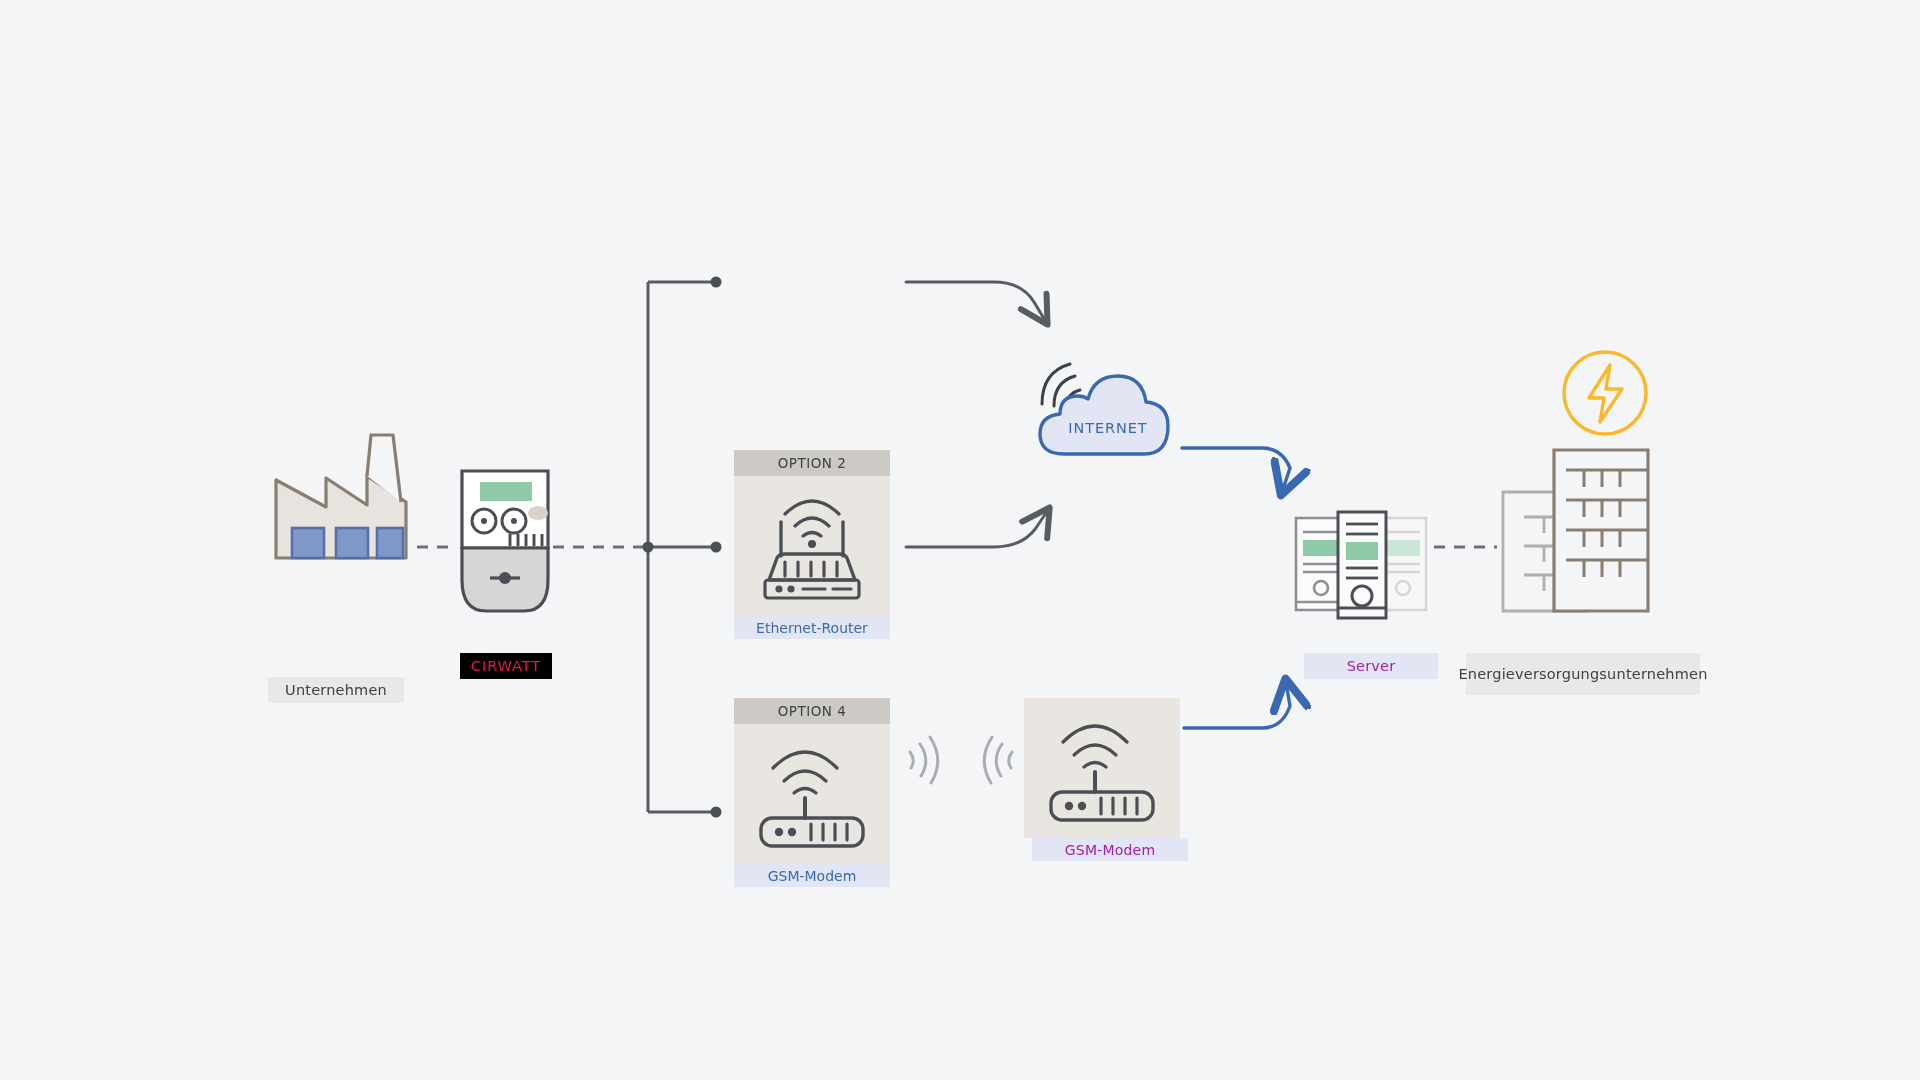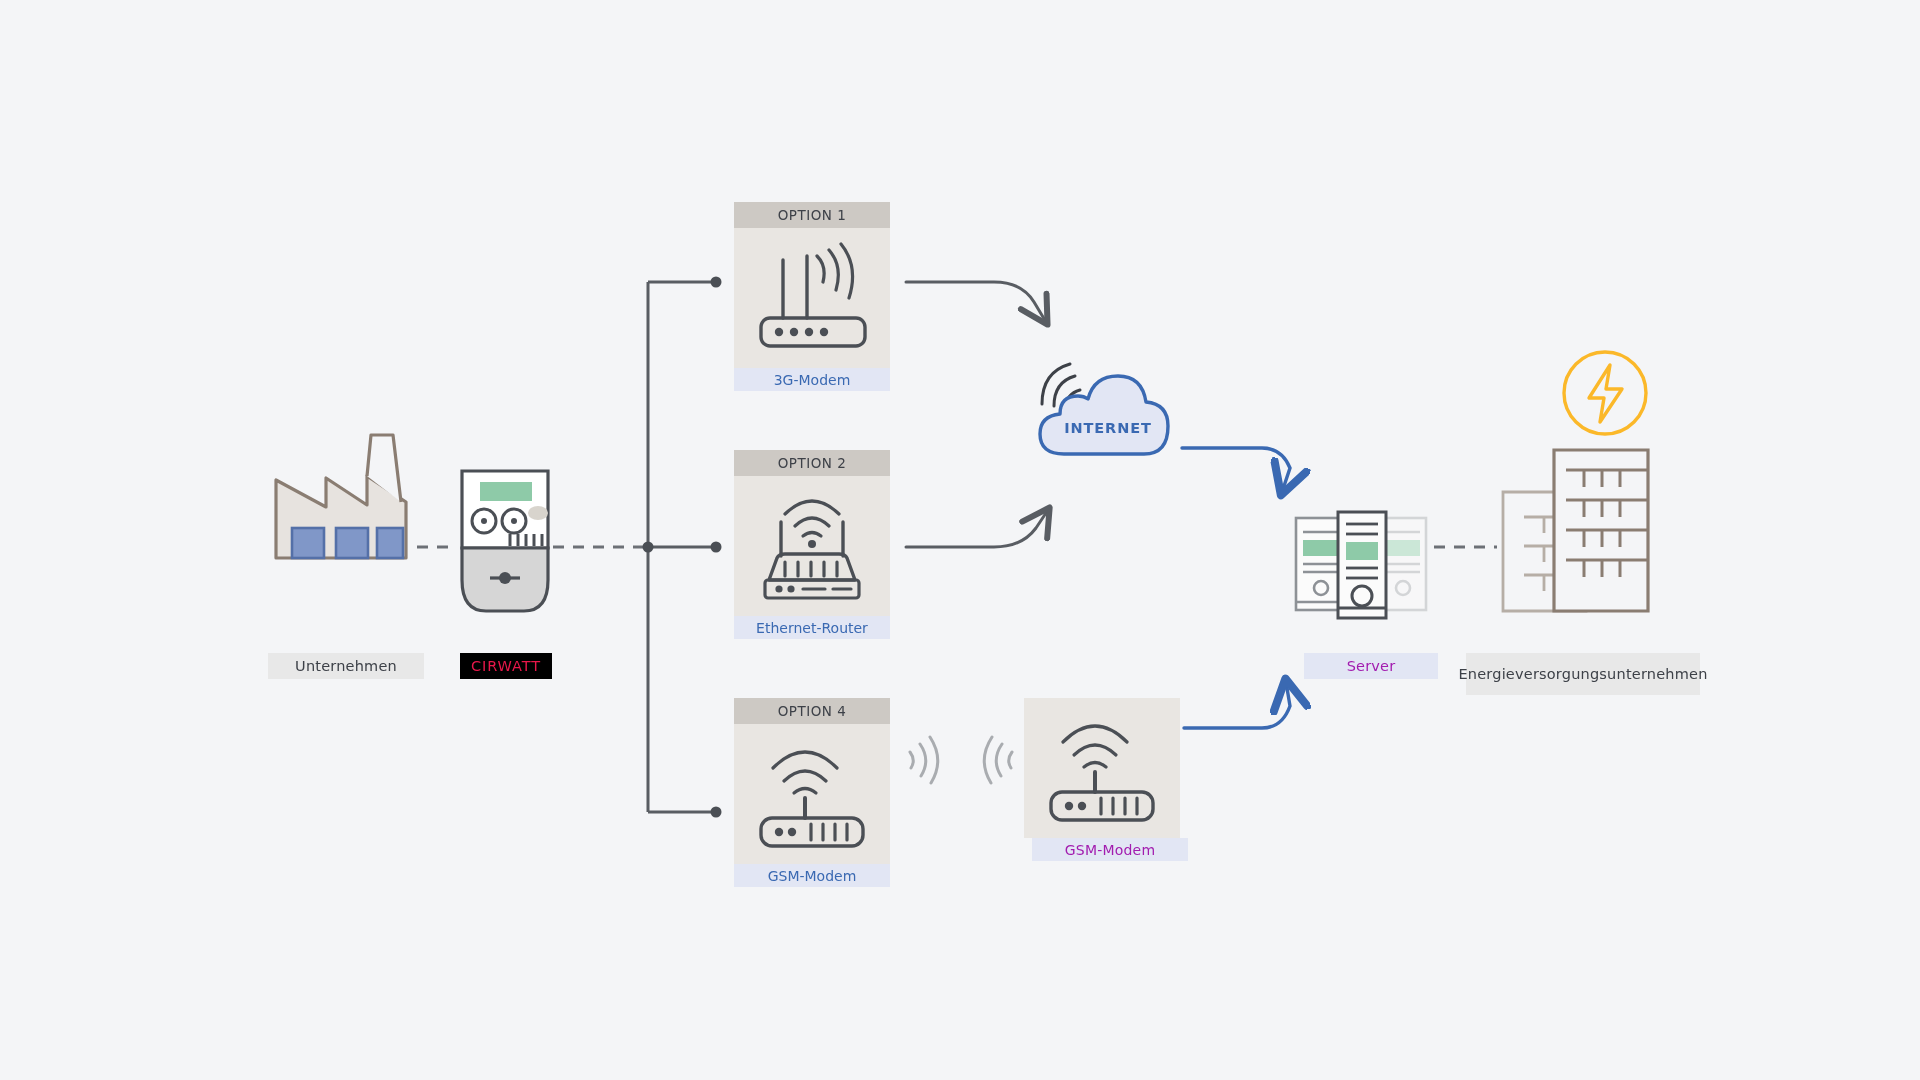--- a/index.html
+++ b/index.html
@@ -6,21 +6,21 @@
   body{
     width:1920px;height:1080px;
     background:#f4f5f7;
     font-family:"DejaVu Sans", sans-serif;
     overflow:hidden;
     position:relative;
   }
   #stage{position:absolute;left:0;top:0;width:1920px;height:1080px;}
   #wires{position:absolute;left:0;top:0;width:1920px;height:1080px;}
 
-  .node{position:absolute;font-weight:bold;}
+  .node{position:absolute;}
 
   
   .chip{
     position:absolute;
     display:flex;align-items:center;justify-content:center;
     font-size:14.5px;letter-spacing:.2px;white-space:nowrap;
   }
   .chip-grey{background:#e8e8e8;color:#3d4148;}
   .chip-red{background:#000000;color:#e8174a;letter-spacing:.9px;}
   .chip-blue{background:#e2e6f4;color:#a21caf;margin-left:8px;}
@@ -92,21 +92,21 @@
 
   <div class="node" style="left:262px;top:432px;width:156px;height:130px;">
     <svg width="156" height="130" viewBox="0 0 156 130">
       <path d="M14,48 L14,126 L144,126 L144,70 L105,44 L105,73 L64,46 L64,75 Z" fill="#e7e3df" stroke="#8a7d72" stroke-width="3.2" stroke-linejoin="round"></path>
       <path d="M105,44 L109,3 L131,3 L139,70" fill="#f4f5f7" stroke="#8a7d72" stroke-width="3.2" stroke-linejoin="round"></path>
       <rect x="30" y="96" width="32" height="30" fill="#8097c8" stroke="#5470a8" stroke-width="2.6"></rect>
       <rect x="74" y="96" width="32" height="30" fill="#8097c8" stroke="#5470a8" stroke-width="2.6"></rect>
       <rect x="115" y="96" width="26" height="30" fill="#8097c8" stroke="#5470a8" stroke-width="2.6"></rect>
     </svg>
   </div>
-  <div class="chip chip-grey" style="left:268px;top:653px;width:156px;height:26px;">Unternehmen</div>
+  <div class="chip chip-grey" style="left:268px;top:677px;width:136px;height:26px;">Unternehmen</div>
 
   <div class="node" style="left:456px;top:468px;width:98px;height:148px;">
     <svg width="98" height="148" viewBox="0 0 98 148">
       <path d="M6,3 L92,3 L92,80 L6,80 Z" fill="#ffffff" stroke="#4b4f55" stroke-width="3.2"></path>
       <rect x="24" y="14" width="52" height="19" fill="#8ecaa8"></rect>
       <circle cx="28" cy="53" r="12" fill="none" stroke="#4b4f55" stroke-width="3"></circle>
       <circle cx="28" cy="53" r="3" fill="#4b4f55"></circle>
       <circle cx="58" cy="53" r="12" fill="none" stroke="#4b4f55" stroke-width="3"></circle>
       <circle cx="58" cy="53" r="3" fill="#4b4f55"></circle>
       <ellipse cx="82" cy="45" rx="10" ry="7" fill="#d8d4cd"></ellipse>
@@ -117,40 +117,20 @@
         <line x1="78" y1="66" x2="78" y2="78"></line>
         <line x1="86" y1="66" x2="86" y2="78"></line>
       </g>
       <path d="M6,80 L92,80 L92,112 Q92,143 68,143 L30,143 Q6,143 6,112 Z" fill="#d6d6d6" stroke="#4b4f55" stroke-width="3.2"></path>
       <line x1="34" y1="110" x2="64" y2="110" stroke="#4b4f55" stroke-width="3.2"></line>
       <circle cx="49" cy="110" r="6" fill="#4b4f55"></circle>
     </svg>
   </div>
   <div class="chip chip-red" style="left:460px;top:653px;width:92px;height:26px;">CIRWATT</div>
 
-  <div class="card" style="left:734px;top:202px;">
-    <div class="card-head">OPTION 1</div>
-    <div class="card-body">
-      <svg width="126" height="116" viewBox="0 0 126 116">
-        <line x1="34" y1="20" x2="34" y2="78" stroke="#4b4f55" stroke-width="3.4" stroke-linecap="round"></line>
-        <line x1="58" y1="16" x2="58" y2="78" stroke="#4b4f55" stroke-width="3.4" stroke-linecap="round"></line>
-        <g fill="none" stroke="#4b4f55" stroke-width="3.2" stroke-linecap="round">
-          <path d="M68,16 Q78,26 74,42"></path>
-          <path d="M80,10 Q94,26 87,50"></path>
-          <path d="M92,4 Q110,26 100,58"></path>
-        </g>
-        <rect x="12" y="78" width="104" height="28" rx="9" fill="none" stroke="#4b4f55" stroke-width="3.4"></rect>
-        <circle cx="30" cy="92" r="4.2" fill="#4b4f55"></circle>
-        <circle cx="45" cy="92" r="4.2" fill="#4b4f55"></circle>
-        <circle cx="60" cy="92" r="4.2" fill="#4b4f55"></circle>
-        <circle cx="75" cy="92" r="4.2" fill="#4b4f55"></circle>
-      </svg>
-    </div>
-    <div class="card-foot">3G-Modem</div>
-  </div>
 
   <div class="card" style="left:734px;top:450px;">
     <div class="card-head">OPTION 2</div>
     <div class="card-body">
       <svg width="126" height="120" viewBox="0 0 126 120">
         <g fill="none" stroke="#4b4f55" stroke-width="3.2" stroke-linecap="round">
           <path d="M36,28 Q63,2 90,28"></path>
           <path d="M46,40 Q63,24 80,40"></path>
           <path d="M54,50 Q63,43 72,50"></path>
         </g>

